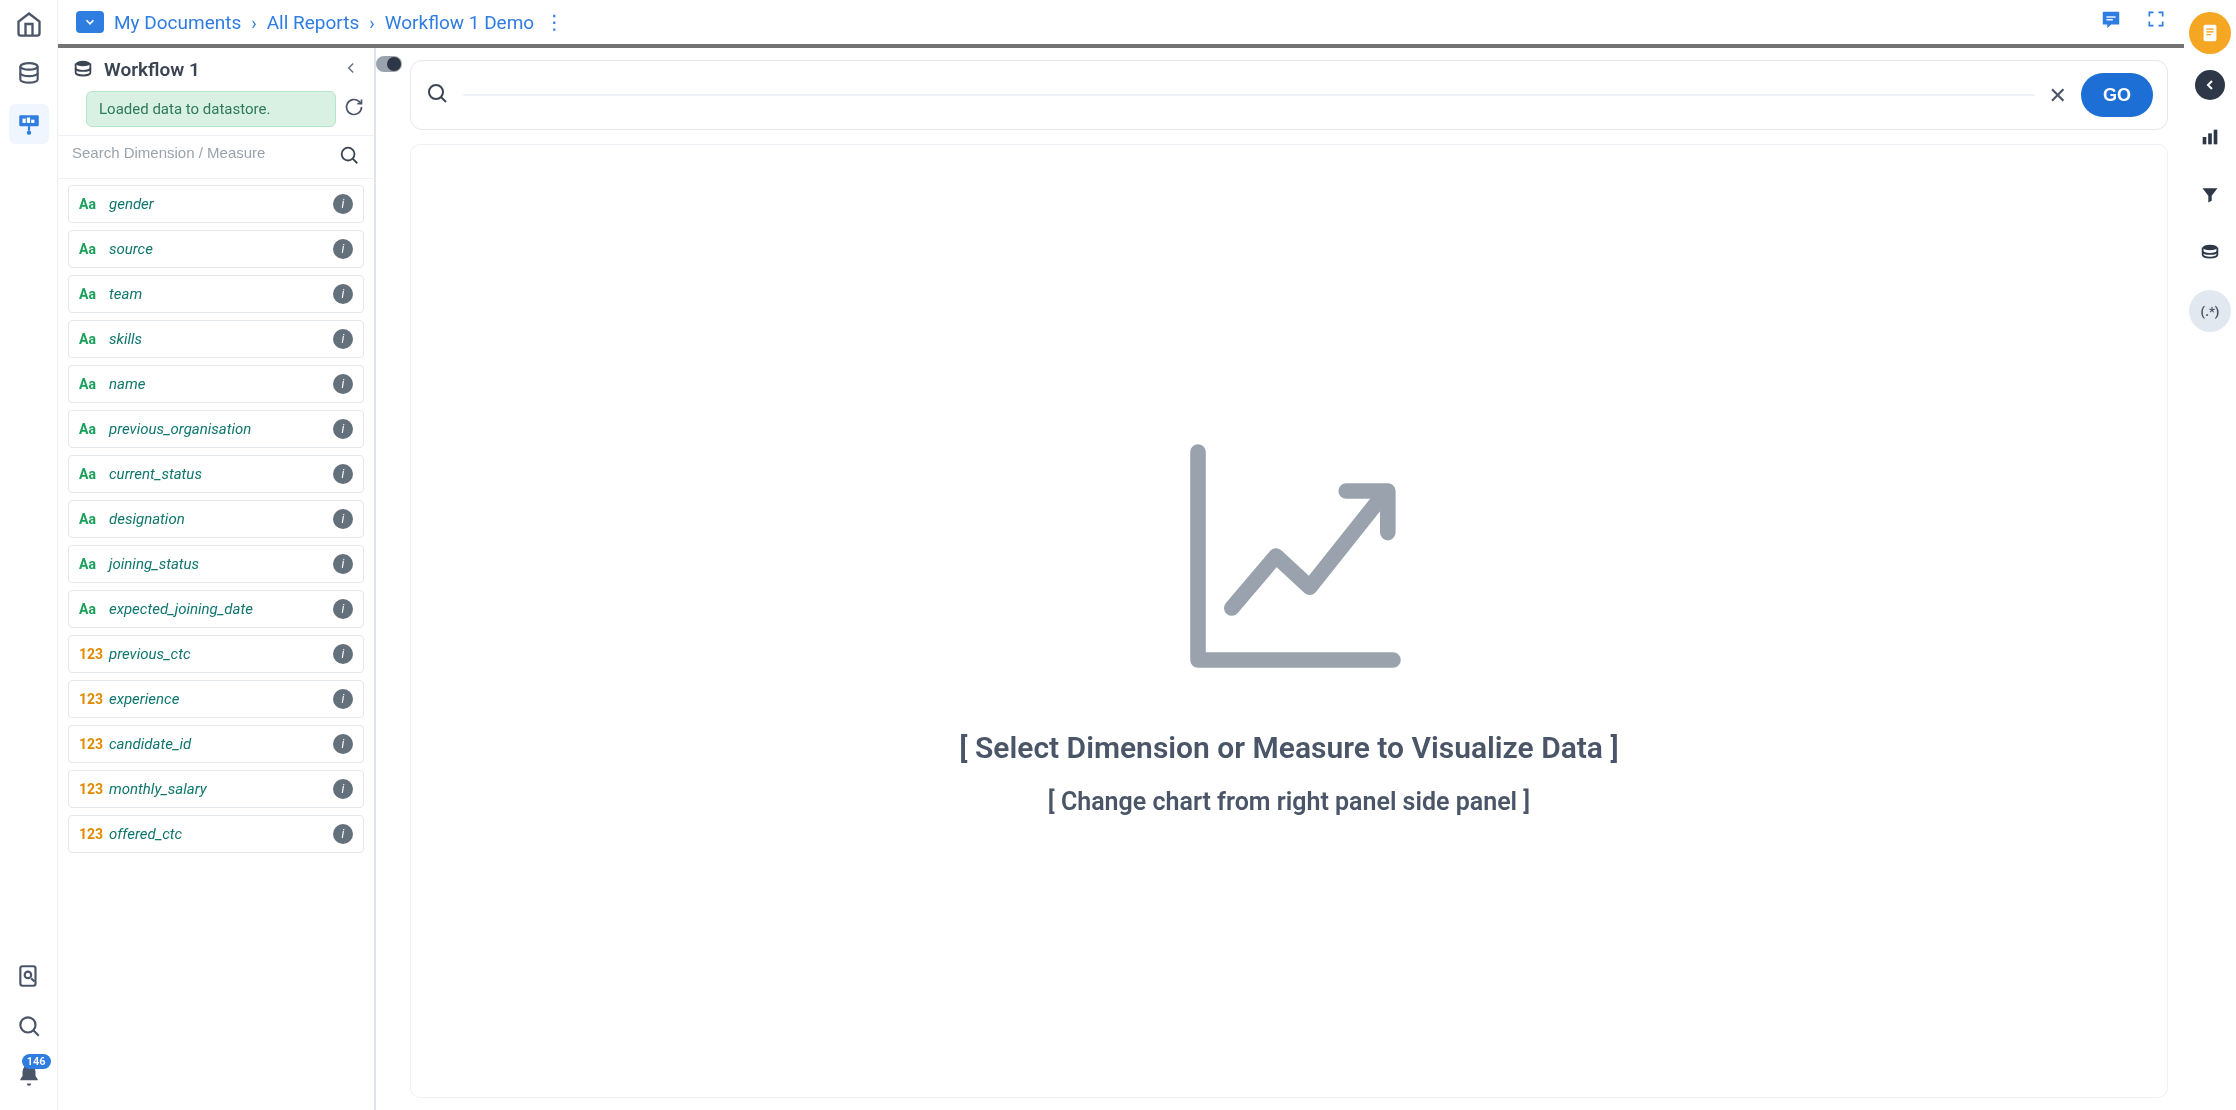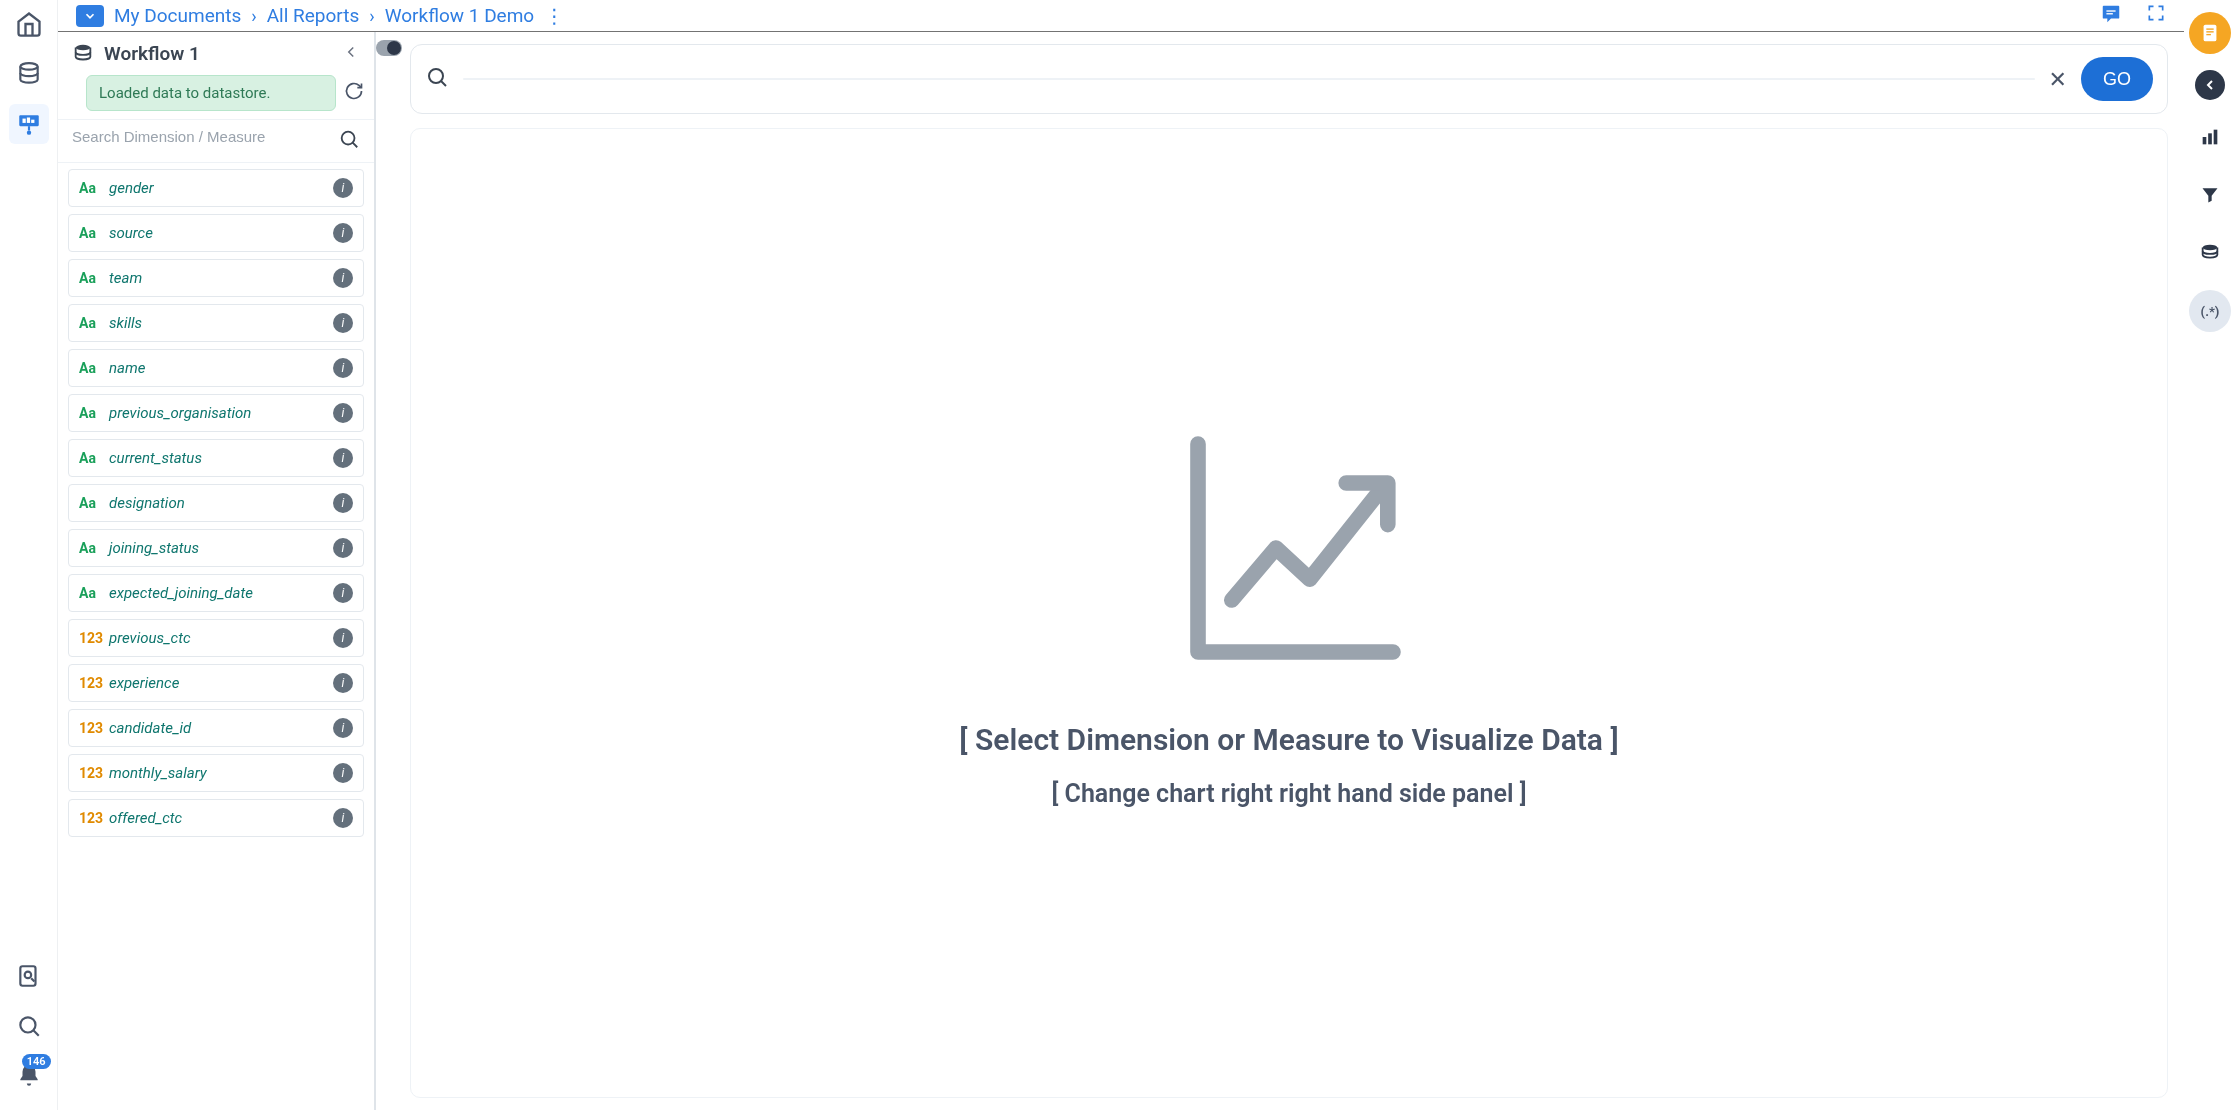--- a/index.html
+++ b/index.html
@@ -78,25 +78,25 @@
   }
   
   .main-col {
     flex: 1;
     display: flex;
     flex-direction: column;
     min-width: 0;
   }
   
   .breadcrumb-bar {
-    height: 32px;
+    height: 48px;
     display: flex;
     align-items: center;
     padding: 0 18px;
-    border-bottom: 1px solid #737373;
+    border-bottom: 4px solid #737373;
     gap: 10px;
   }
   .bc-folder {
     width: 28px; height: 22px;
     background: #2f7de1;
     border-radius: 4px;
     display:flex;align-items:center;justify-content:center;color:#fff;
   }
   .breadcrumb-bar a {
     color: #2f7de1;
@@ -243,21 +243,21 @@
   }
   .sb-close { cursor:pointer; color:#4a5568; font-size:22px; }
   .go-btn {
     background: #1d6fd6;
     color: #fff;
     border: none;
     border-radius: 50px;
     height: 44px;
     padding: 0 22px;
     font-size: 18px;
-    font-weight: 400;
+    font-weight: 700;
     cursor: pointer;
   }
   .viz-placeholder {
     flex: 1;
     border: 1px solid #eef2f6;
     border-radius: 10px;
     margin-top: 14px;
     margin-left: 18px;
     display:flex;
     flex-direction:column;
@@ -482,21 +482,21 @@
         </div>
         <div class="viz-placeholder">
           <div class="ph-icon">
             <svg width="260" height="260" viewBox="0 0 100 100" fill="none" stroke="#9aa3ad" stroke-width="6" stroke-linecap="round" stroke-linejoin="round">
               <path d="M15 10 V90 H90"></path>
               <path d="M28 70 L45 50 L58 62 L85 28"></path>
               <path d="M72 25 H88 V41"></path>
             </svg>
           </div>
           <div class="ph-line1">[ Select Dimension or Measure to Visualize Data ]</div>
-          <div class="ph-line2">[ Change chart right right hand side panel ]</div>
+          <div class="ph-line2">[ Change chart from right panel side panel ]</div>
         </div>
       </div>
 
     </div>
   </div>
 
   <div class="right-rail">
     <div class="rail-icon accent">
       <svg width="22" height="22" viewBox="0 0 24 24" fill="#fff">
           <rect x="5" y="3" width="14" height="18" rx="2"></rect>

